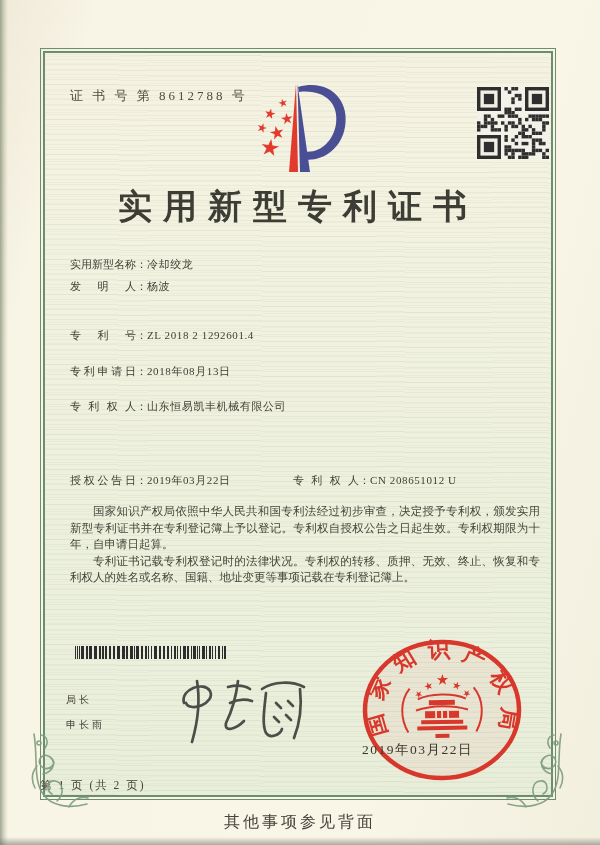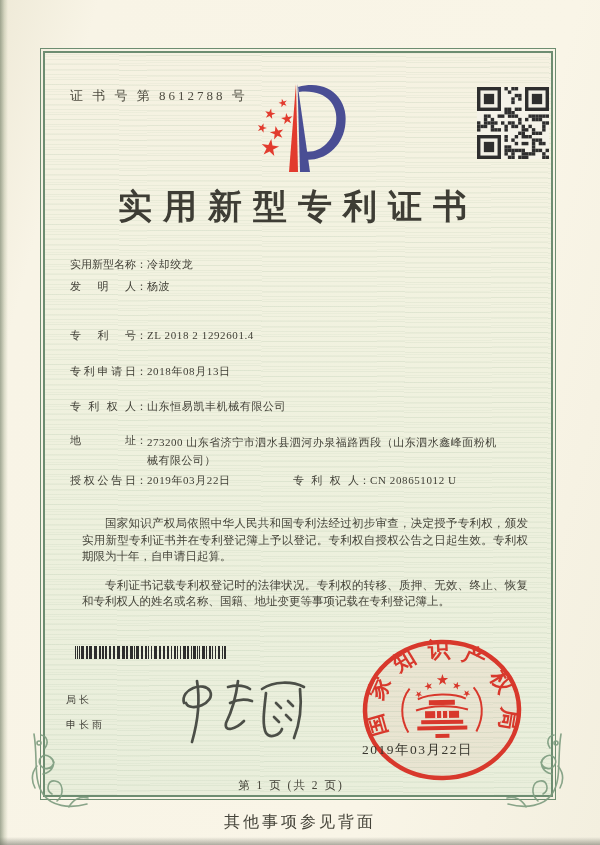--- a/index.html
+++ b/index.html
@@ -24,28 +24,28 @@
   .qr{left:477px;top:87px;width:72px;height:72px;background:#f4f2e8;}
   .title{left:40px;top:184px;width:516px;text-align:center;font-size:34px;font-weight:600;
        letter-spacing:11px;color:#3e3d35;}
   .frow{left:70px;font-size:11px;color:#403f36;white-space:nowrap;}
   .flabel{display:inline-block;width:66px;text-align:justify;text-align-last:justify;vertical-align:top;}
   .fvalue{letter-spacing:.6px;}
   .addr .fvalue{display:inline-block;width:352px;white-space:normal;line-height:18px;vertical-align:top;letter-spacing:.5px;}
   .grant2{position:absolute;left:223px;top:0;white-space:nowrap;}
   .paras{left:70px;top:503px;width:470px;font-size:11.5px;line-height:16.5px;
        text-align:justify;color:#46453b;}
-  .paras p{margin:12px;text-indent:2em;}
+  .paras p{margin:0;text-indent:2em;}
   .barcode{left:75px;top:646px;width:158px;height:13px;}
   .director{left:66px;top:687px;font-size:10px;letter-spacing:3px;color:#3c3b33;line-height:25px;}
   .sig{left:170px;top:676px;width:146px;height:74px;}
   .seal{left:352px;top:634px;width:180px;height:152px;z-index:4;transform:rotate(-1deg);}
   .seal-date{left:362px;top:741px;font-size:13.5px;letter-spacing:1.5px;color:#39372f;z-index:5;}
-  .page-footer{left:40px;top:778px;width:408px;text-align:center;font-size:11.5px;
-       letter-spacing:2px;color:#45443a;padding-left:47px;}
+  .page-footer{left:40px;top:778px;width:408px;text-align:left;font-size:11.5px;
+       letter-spacing:2px;color:#45443a;}
   .back-note{left:0;top:812px;width:600px;text-align:center;font-size:16px;
        letter-spacing:3px;color:#45443a;}
   .flourish{position:absolute;z-index:3;width:62px;height:80px;}
   .fl-left{left:29px;top:730px;}
   .fl-right{left:504px;top:730px;transform:scaleX(-1);}
 </style>
 </head>
 <body>
 
 <div class="paper">
@@ -237,23 +237,20 @@
   </div>
   <div class="abs frow" style="top:328px">
     <span class="flabel">专利号</span><span>：</span><span class="fvalue">ZL 2018 2 1292601.4</span>
   </div>
   <div class="abs frow" style="top:364px">
     <span class="flabel">专利申请日</span><span>：</span><span class="fvalue">2018年08月13日</span>
   </div>
   <div class="abs frow" style="top:399px">
     <span class="flabel">专利权人</span><span>：</span><span class="fvalue">山东恒易凯丰机械有限公司</span>
   </div>
-  <div class="abs frow addr" style="top:433px">
-    <span class="flabel">地址</span><span>：</span><span class="fvalue">273200 山东省济宁市泗水县泗河办泉福路西段（山东泗水鑫峰面粉机械有限公司）</span>
-  </div>
   <div class="abs frow" style="top:473px">
     <span class="flabel">授权公告日</span><span>：</span><span class="fvalue">2019年03月22日</span>
     <span class="grant2"><span class="flabel">专利权人</span><span>：</span><span class="fvalue">CN 208651012 U</span></span>
   </div>
 
   <div class="abs paras">
     <p>国家知识产权局依照中华人民共和国专利法经过初步审查，决定授予专利权，颁发实用新型专利证书并在专利登记簿上予以登记。专利权自授权公告之日起生效。专利权期限为十年，自申请日起算。</p>
     <p>专利证书记载专利权登记时的法律状况。专利权的转移、质押、无效、终止、恢复和专利权人的姓名或名称、国籍、地址变更等事项记载在专利登记簿上。</p>
   </div>
 

